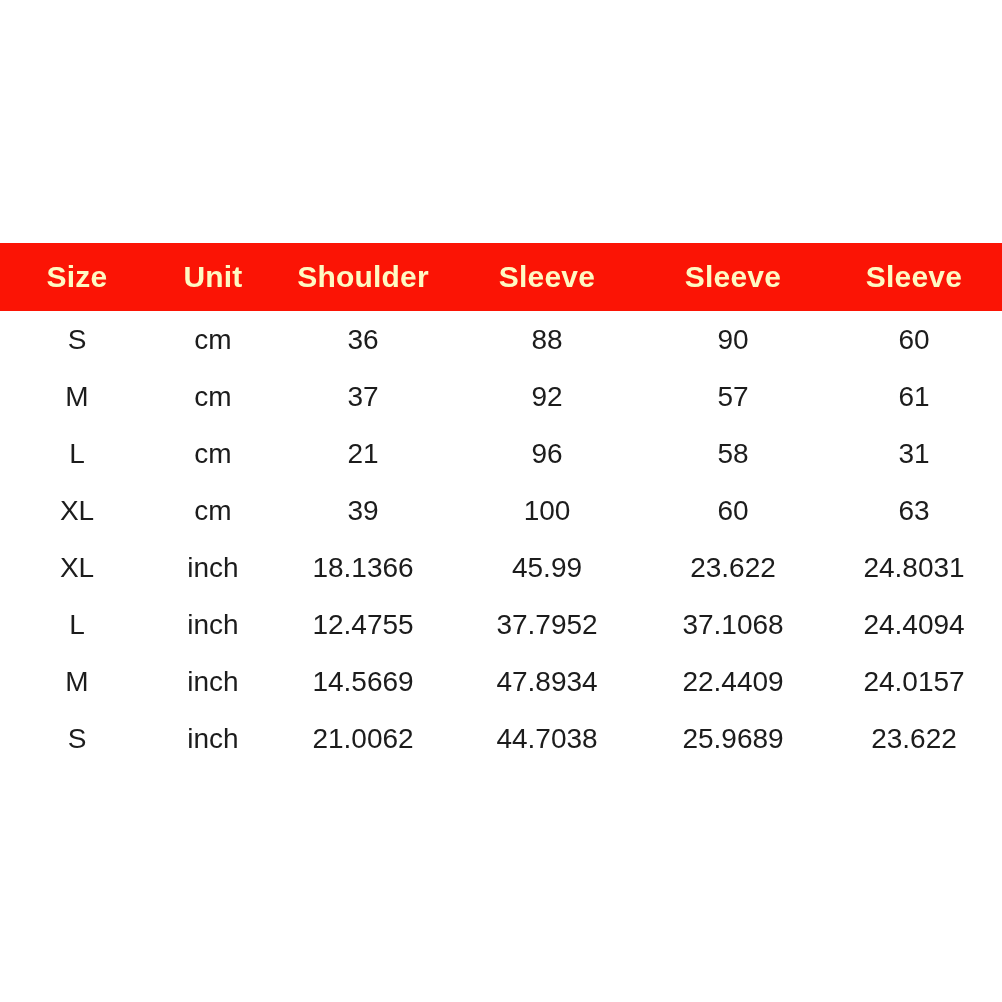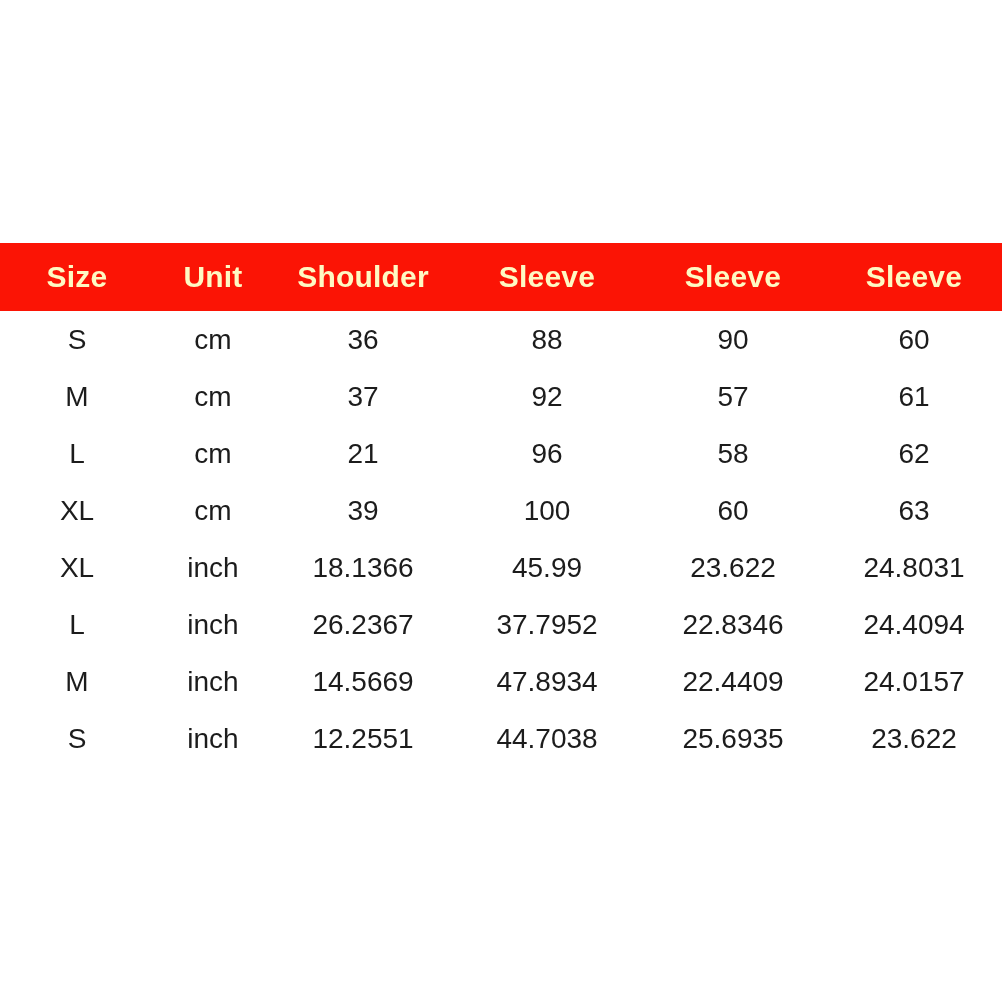--- a/index.html
+++ b/index.html
@@ -95,57 +95,57 @@
         <td>92</td>
         <td>57</td>
         <td>61</td>
       </tr>
       <tr>
         <td>L</td>
         <td>cm</td>
         <td>21</td>
         <td>96</td>
         <td>58</td>
-        <td>62</td>
+        <td>31</td>
       </tr>
       <tr>
         <td>XL</td>
         <td>cm</td>
         <td>39</td>
         <td>100</td>
         <td>60</td>
         <td>63</td>
       </tr>
       <tr>
         <td>XL</td>
         <td>inch</td>
         <td>18.1366</td>
         <td>45.99</td>
         <td>23.622</td>
         <td>24.8031</td>
       </tr>
       <tr>
         <td>L</td>
         <td>inch</td>
-        <td>26.2367</td>
+        <td>12.4755</td>
         <td>37.7952</td>
-        <td>22.8346</td>
+        <td>37.1068</td>
         <td>24.4094</td>
       </tr>
       <tr>
         <td>M</td>
         <td>inch</td>
         <td>14.5669</td>
         <td>47.8934</td>
         <td>22.4409</td>
         <td>24.0157</td>
       </tr>
       <tr>
         <td>S</td>
         <td>inch</td>
-        <td>12.2551</td>
+        <td>21.0062</td>
         <td>44.7038</td>
-        <td>25.6935</td>
+        <td>25.9689</td>
         <td>23.622</td>
       </tr>
     </tbody>
   </table>
 </div>
 
 </body></html>

